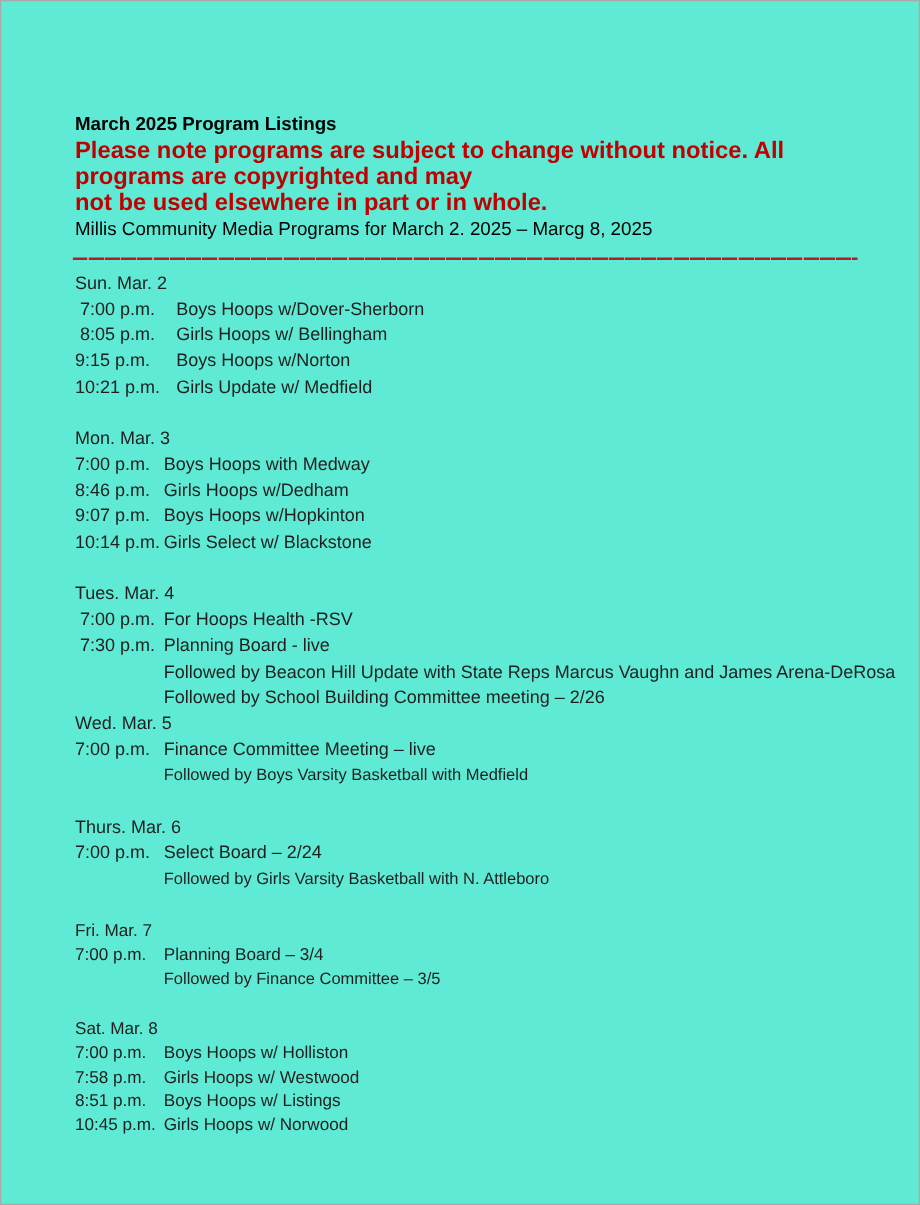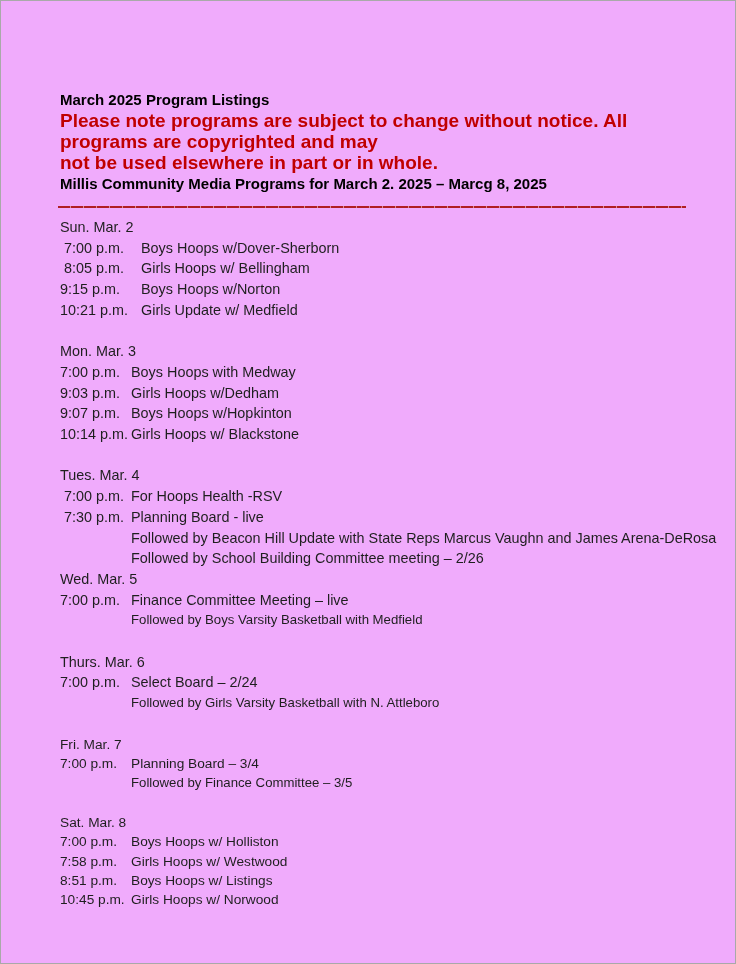--- a/index.html
+++ b/index.html
@@ -1,21 +1,21 @@
 <!DOCTYPE html>
 <html><head>
 <meta charset="utf-8">
 <style>
   html, body { margin: 0; padding: 0; background: #ffffff; }
   .page {
     position: relative;
     width: 736px;
     height: 964px;
     box-sizing: border-box;
-    background: #f0abfc;
+    background: #5eead4;
     border: 1px solid #a9a9a9;
     font-family: "Liberation Sans", sans-serif;
     color: #1f1f1f;
     overflow: hidden;
   }
   .content {
     padding: 88px 30px 0 59px;
   }
   .doc-title {
     font-size: 15px;
@@ -24,21 +24,21 @@
     line-height: 21px;
   }
   .notice-line {
     font-size: 19px;
     font-weight: bold;
     color: #c00000;
     line-height: 21px;
   }
   .doc-subtitle {
     font-size: 15px;
-    font-weight: bold;
+    font-weight: normal;
     color: #000000;
     line-height: 21px;
   }
   .divider {
     height: 2px;
     width: 628px;
     margin-top: 12px;
     margin-bottom: 9px;
     margin-left: -2px;
     background: repeating-linear-gradient(90deg,
@@ -106,30 +106,30 @@
           </div>
         </section>
 
   <section class="day-section">
     <div class="day-header">Mon. Mar. 3</div>
   <div class="program-row">
             <span class="time">7:00 p.m.</span>
             <span class="title">Boys Hoops with Medway</span>
           </div>
           <div class="program-row">
-            <span class="time">9:03 p.m.</span>
+            <span class="time">8:46 p.m.</span>
             <span class="title">Girls Hoops w/Dedham</span>
           </div>
           <div class="program-row">
             <span class="time">9:07 p.m.</span>
             <span class="title">Boys Hoops w/Hopkinton</span>
           </div>
           <div class="program-row">
             <span class="time">10:14 p.m.</span>
-            <span class="title">Girls Hoops w/ Blackstone</span>
+            <span class="title">Girls Select w/ Blackstone</span>
           </div>
         </section>
 
   <section class="day-section">
     <div class="day-header">Tues. Mar. 4</div>
   <div class="program-row">
             <span class="time"> 7:00 p.m.</span>
             <span class="title">For Hoops Health -RSV</span>
           </div>
           <div class="program-row">

